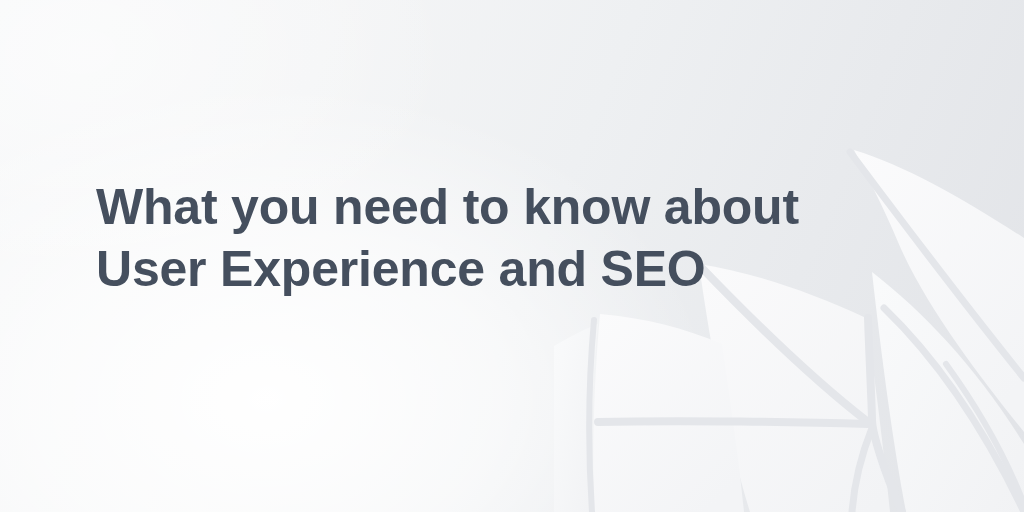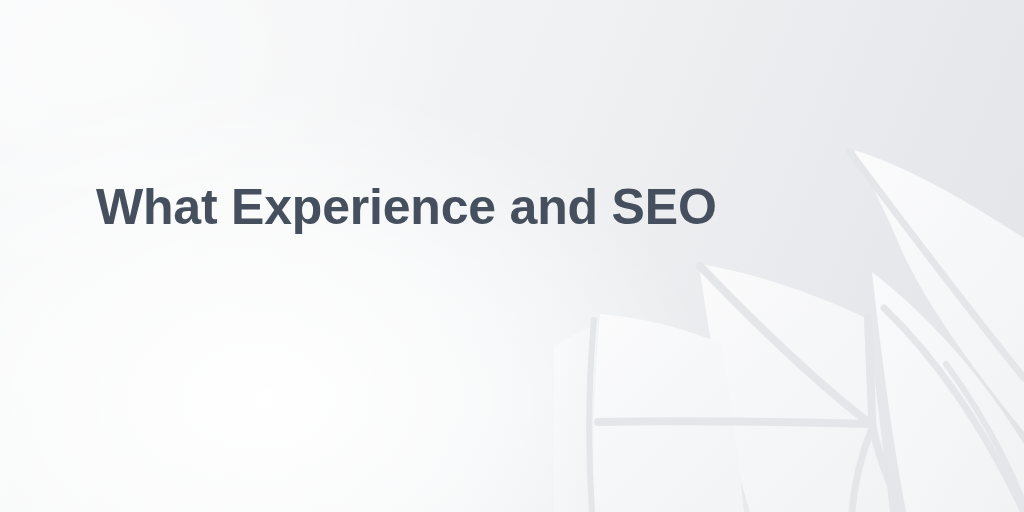--- a/index.html
+++ b/index.html
@@ -114,16 +114,17 @@
           <path stroke-width="6" d="M 40 188 C 34 254 34 320 38 380"></path>
 
           <path stroke-width="7" d="M 318 296 C 306 326 300 354 298 380"></path>
         </g>
 
       </g>
     </svg>
   </div>
 
   <h1 id="headline">
-    <span class="hl-line">What Experience and SEO</span>
+    <span class="hl-line">What you need to know about</span>
+    <span class="hl-line">User Experience and SEO</span>
   </h1>
 
 </div>
 
 </body></html>

